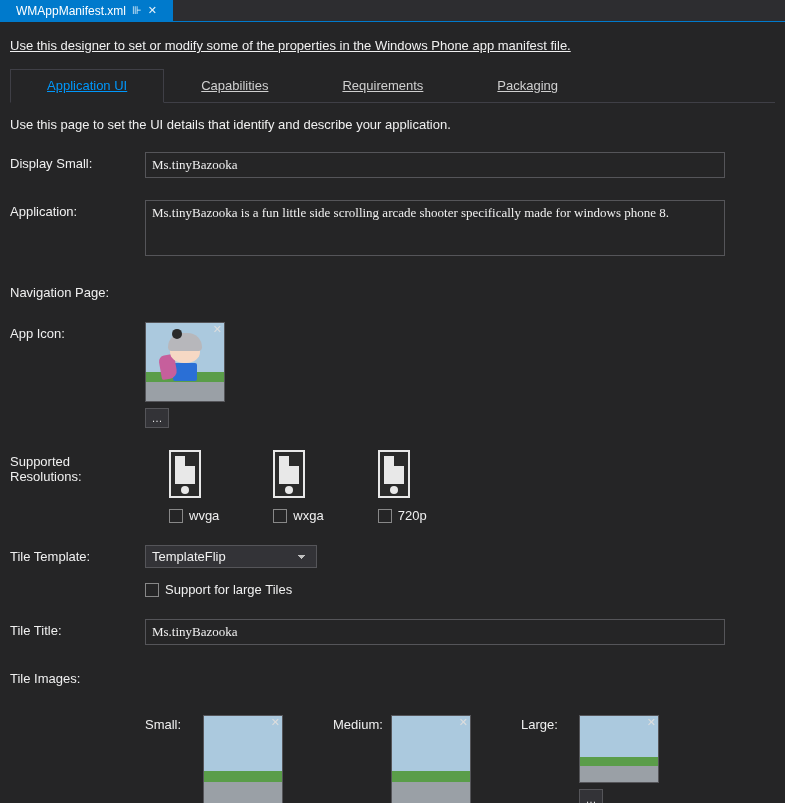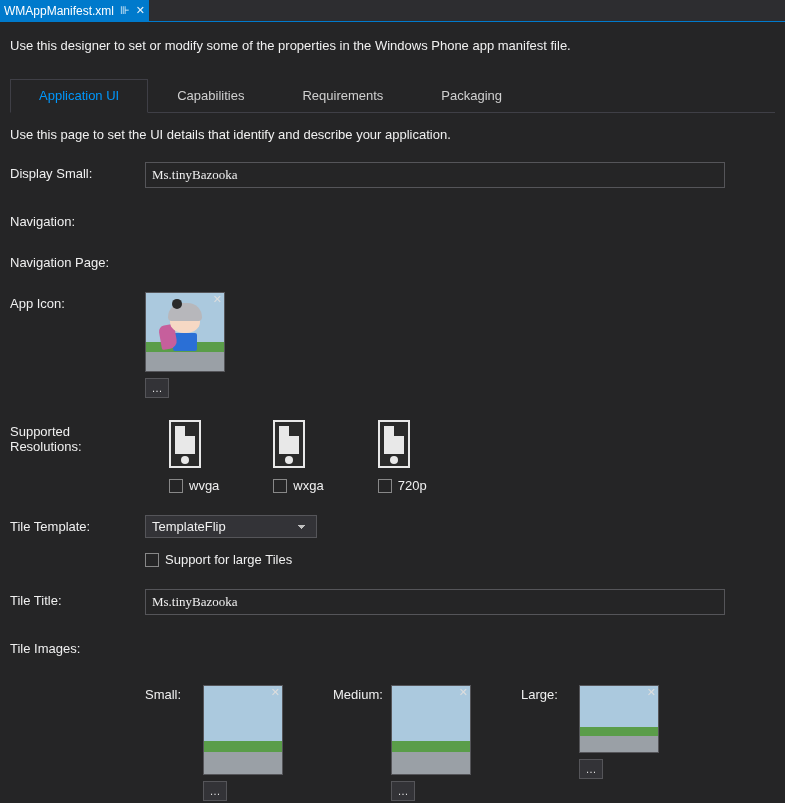--- a/index.html
+++ b/index.html
@@ -16,34 +16,35 @@
     height: 22px;
     background: #2d2d30;
     border-bottom: 1px solid #007acc;
     display: flex;
   }
   .doc-tab {
     background: #007acc;
     color: #fff;
     display: flex;
     align-items: center;
-    padding: 0 4px;
+    padding: 0 16px;
     gap: 6px;
     font-size: 12px;
   }
   .doc-tab .pin, .doc-tab .close { font-size: 11px; opacity: 0.9; cursor: pointer; }
   .content { padding: 10px; }
-  .intro { font-size: 13px; margin-bottom: 26px; padding: 6px 0 0 0; }
+  .intro { font-size: 13px; margin-bottom: 16px; padding: 6px 0 0 0; text-decoration: underline; }
   .section-tabs { display: flex; border-bottom: 1px solid #3f3f46; margin-bottom: 14px; }
   .section-tab {
-    padding: 8px 28px;
+    padding: 8px 36px;
     color: #d0d0d0;
     cursor: pointer;
     font-size: 13px;
     border: 1px solid transparent;
+    text-decoration: underline;
   }
   .section-tab.active {
     color: #0097fb;
     border: 1px solid #3f3f46;
     border-bottom: 1px solid #252526;
     margin-bottom: -1px;
     background: #252526;
   }
   .subintro { margin-bottom: 20px; }
   .form-row { display: flex; margin-bottom: 22px; align-items: flex-start; }
@@ -160,21 +161,24 @@
   <div class="subintro">Use this page to set the UI details that identify and describe your application.</div>
 
   <div class="form-row">
     <div class="form-label">Display Small:</div>
     <div class="form-field">
       <input type="text" value="Ms.tinyBazooka" style="">
     </div>
   </div>
 
   <div class="form-row">
-    <div class="form-label">Navigation:</div>
+    <div class="form-label">Application:</div>
+    <div class="form-field">
+      <textarea style="">Ms.tinyBazooka is a fun little side scrolling arcade shooter specifically made for windows phone 8.</textarea>
+    </div>
   </div>
 
   <div class="form-row">
     <div class="form-label">Navigation Page:</div>
   </div>
 
   <div class="form-row">
     <div class="form-label">App Icon:</div>
     <div class="form-field">
       <div class="icon-preview">

